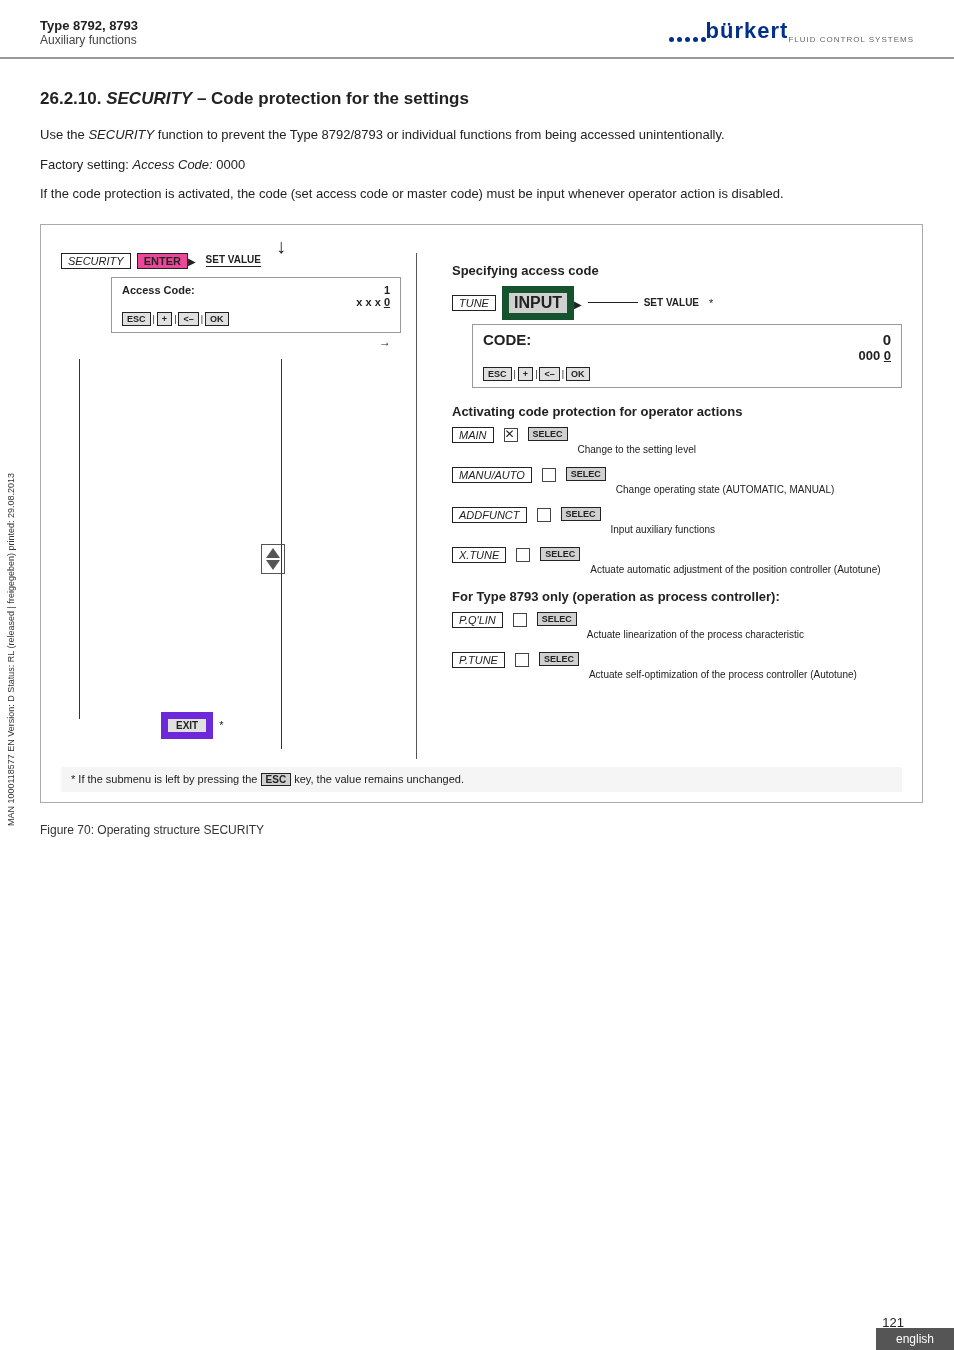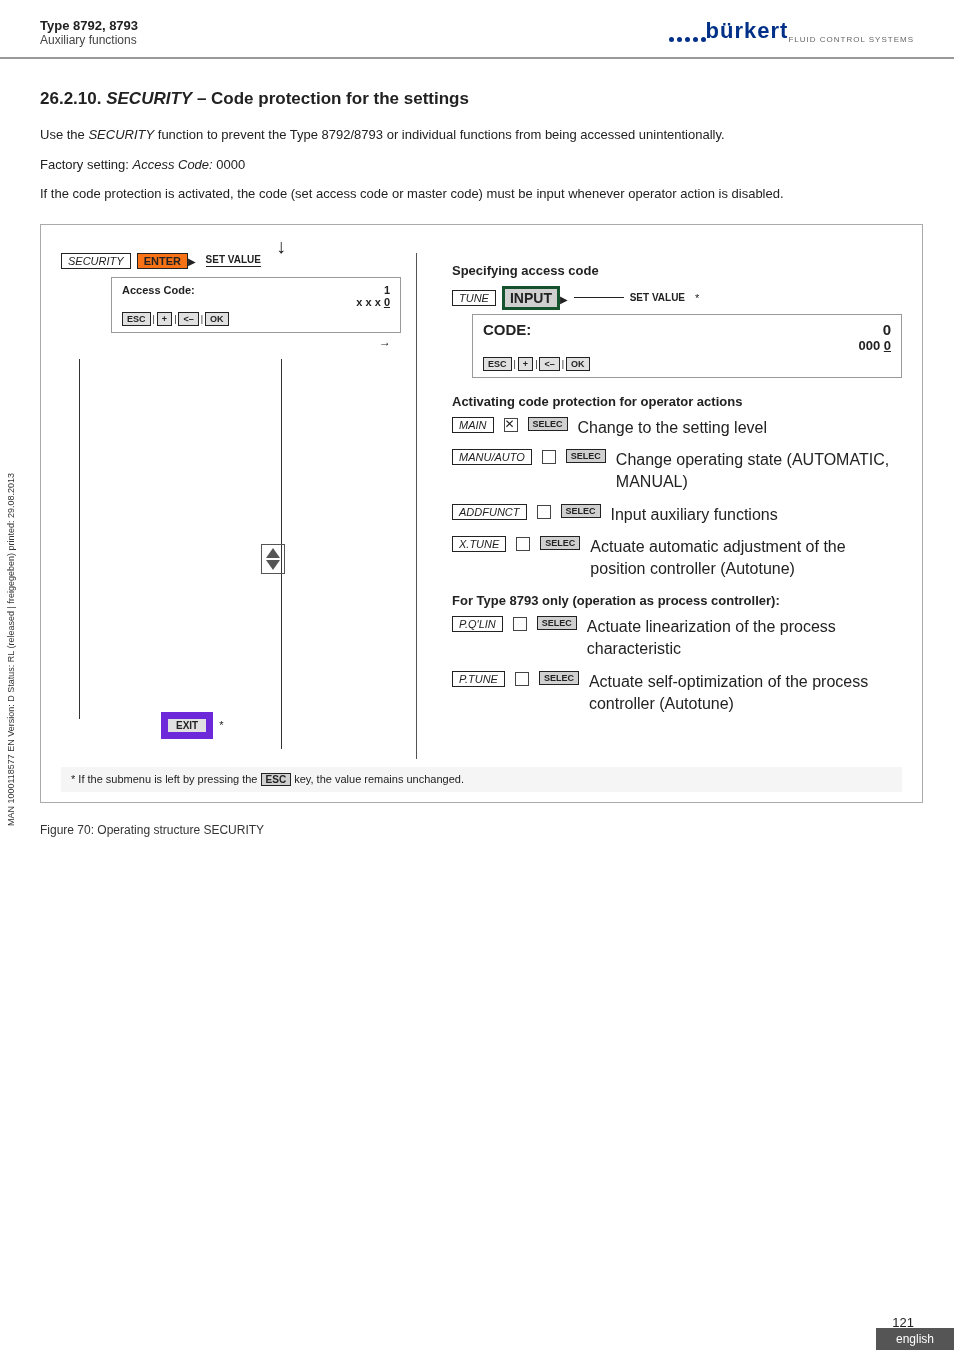--- a/index.html
+++ b/index.html
@@ -199,23 +199,24 @@
     .checkbox.checked::after {
       content: '✕';
       position: absolute;
       top: -2px;
       left: 0px;
       font-size: 12px;
       color: #222;
     }
 
     .right-row-text {
-      font-size: 16px;
+      font-size: 10px;
       line-height: 1.4;
       flex: 1;
+      margin-top: 16px;
     }
 
     
     .exit-btn {
       display: inline-block;
       border: 7px solid #6d28d9;
       padding: 1px 8px;
       font-size: 10px;
       font-weight: bold;
       background: #e0e0e0;
@@ -252,21 +253,21 @@
       transform: rotate(180deg);
       font-size: 9px;
       color: #333;
       white-space: nowrap;
     }
 
     
     .page-number {
       position: absolute;
       bottom: 20px;
-      right: 40px;
+      right: 50px;
       font-size: 13px;
     }
 
     
     .footer-lang {
       position: absolute;
       bottom: 0;
       right: 0;
       background: #555;
       color: #fff;
@@ -371,23 +372,23 @@
       flex-direction: column;
       align-items: center;
       gap: 2px;
       border: 1px solid #555;
       padding: 3px 4px;
     }
 
     
     .input-label {
       display: inline-block;
-      border: 3px solid #14532d;
+      border: 7px solid #14532d;
       padding: 1px 5px;
-      font-size: 14px;
+      font-size: 16px;
       font-weight: bold;
       background: #d0d0d0;
     }
 
     
     .h-line {
       display: inline-block;
       border-bottom: 1px solid #222;
       width: 50px;
       vertical-align: middle;
@@ -457,21 +458,21 @@
       <span style="font-size:20px; position:absolute; left:215px; top:-10px;">↓</span>
     </div>
 
     <div class="diagram-inner">
 
       <div class="diagram-left">
 
         <div class="security-flow">
           <span class="box-label-italic">SECURITY</span>
           <span style="font-size:10px; margin:0 2px;">
-            <span class="box-label" style="background:#f97316;text-align:right;">ENTER</span>▶
+            <span class="box-label" style="background:#ec4899;text-align:right;">ENTER</span>▶
           </span>
           <div class="set-value-container">
             <span class="set-value-label">SET VALUE</span>
           </div>
         </div>
 
         <div style="margin-left:50px; margin-bottom:10px;">
           <div class="access-code-box">
             <div class="ac-line1">
               <span>Access Code:</span>

